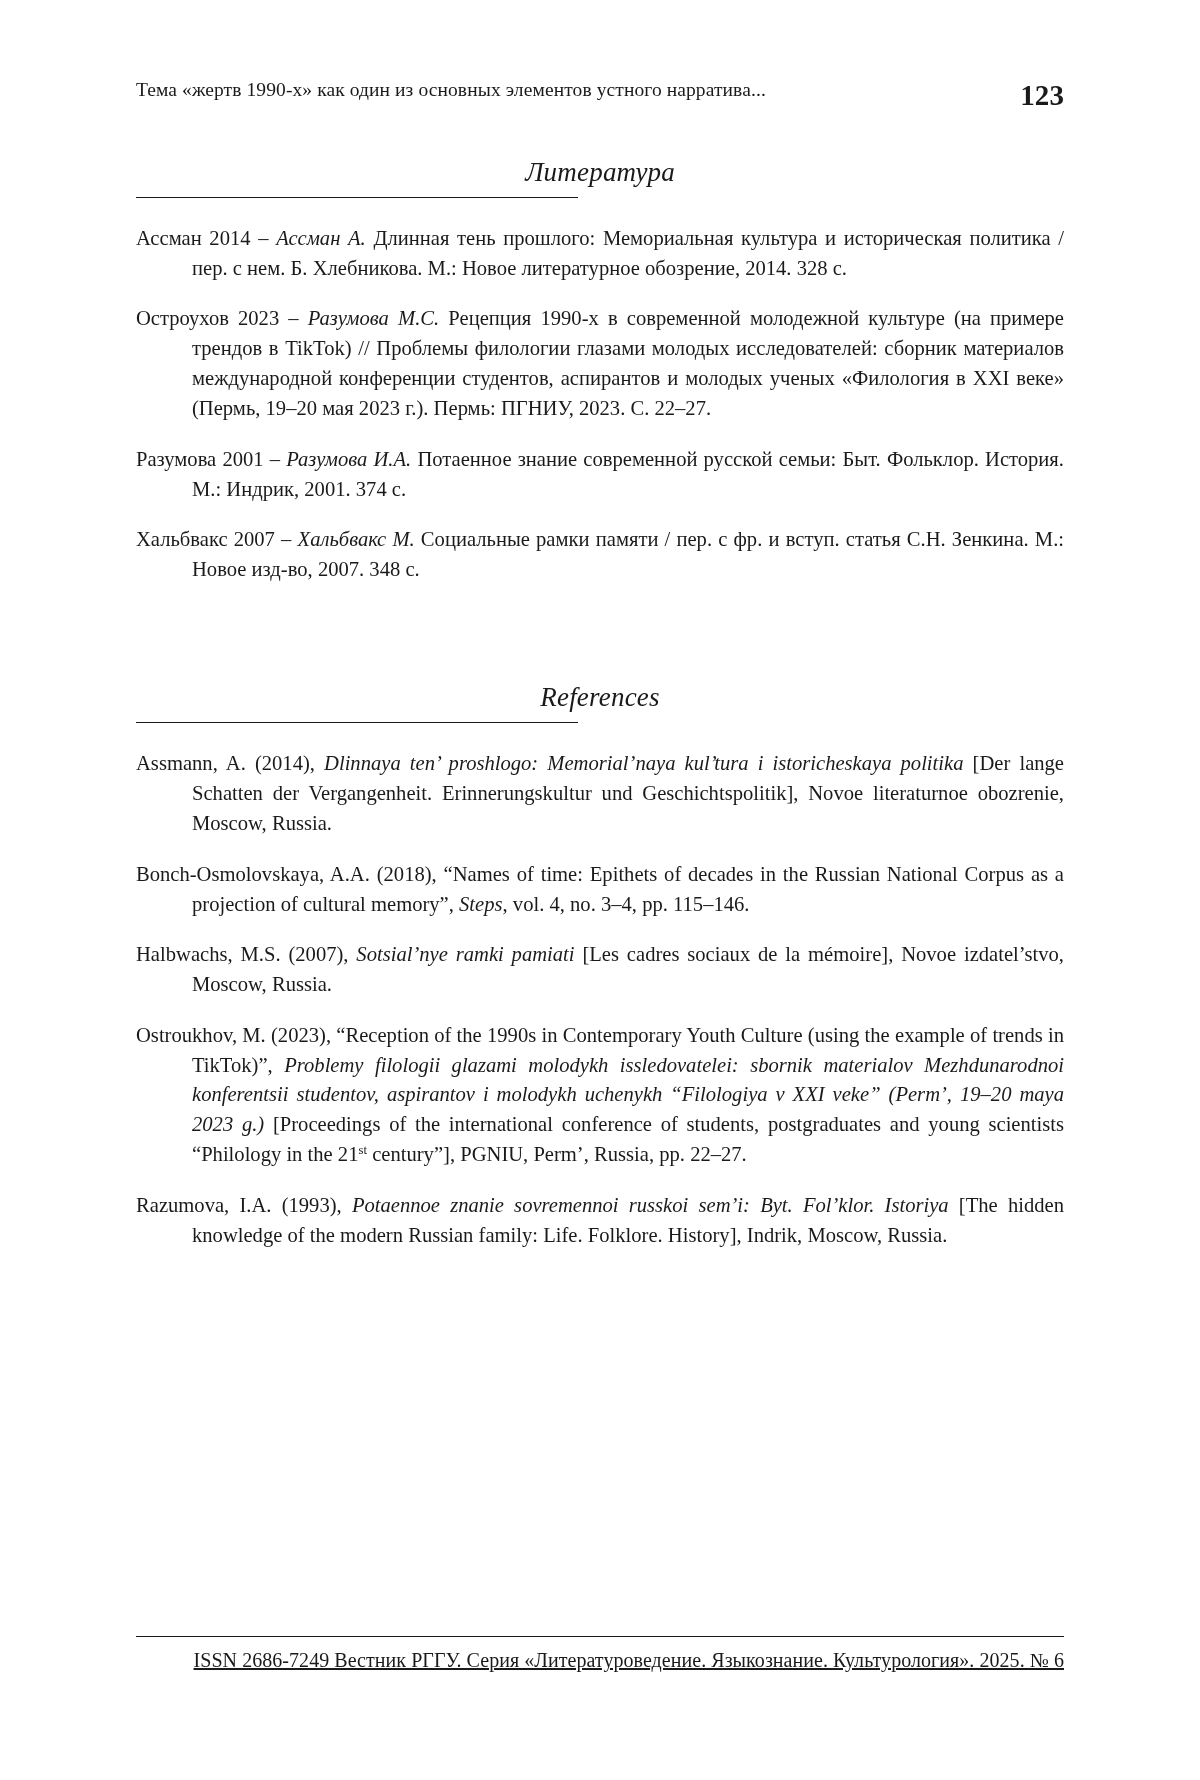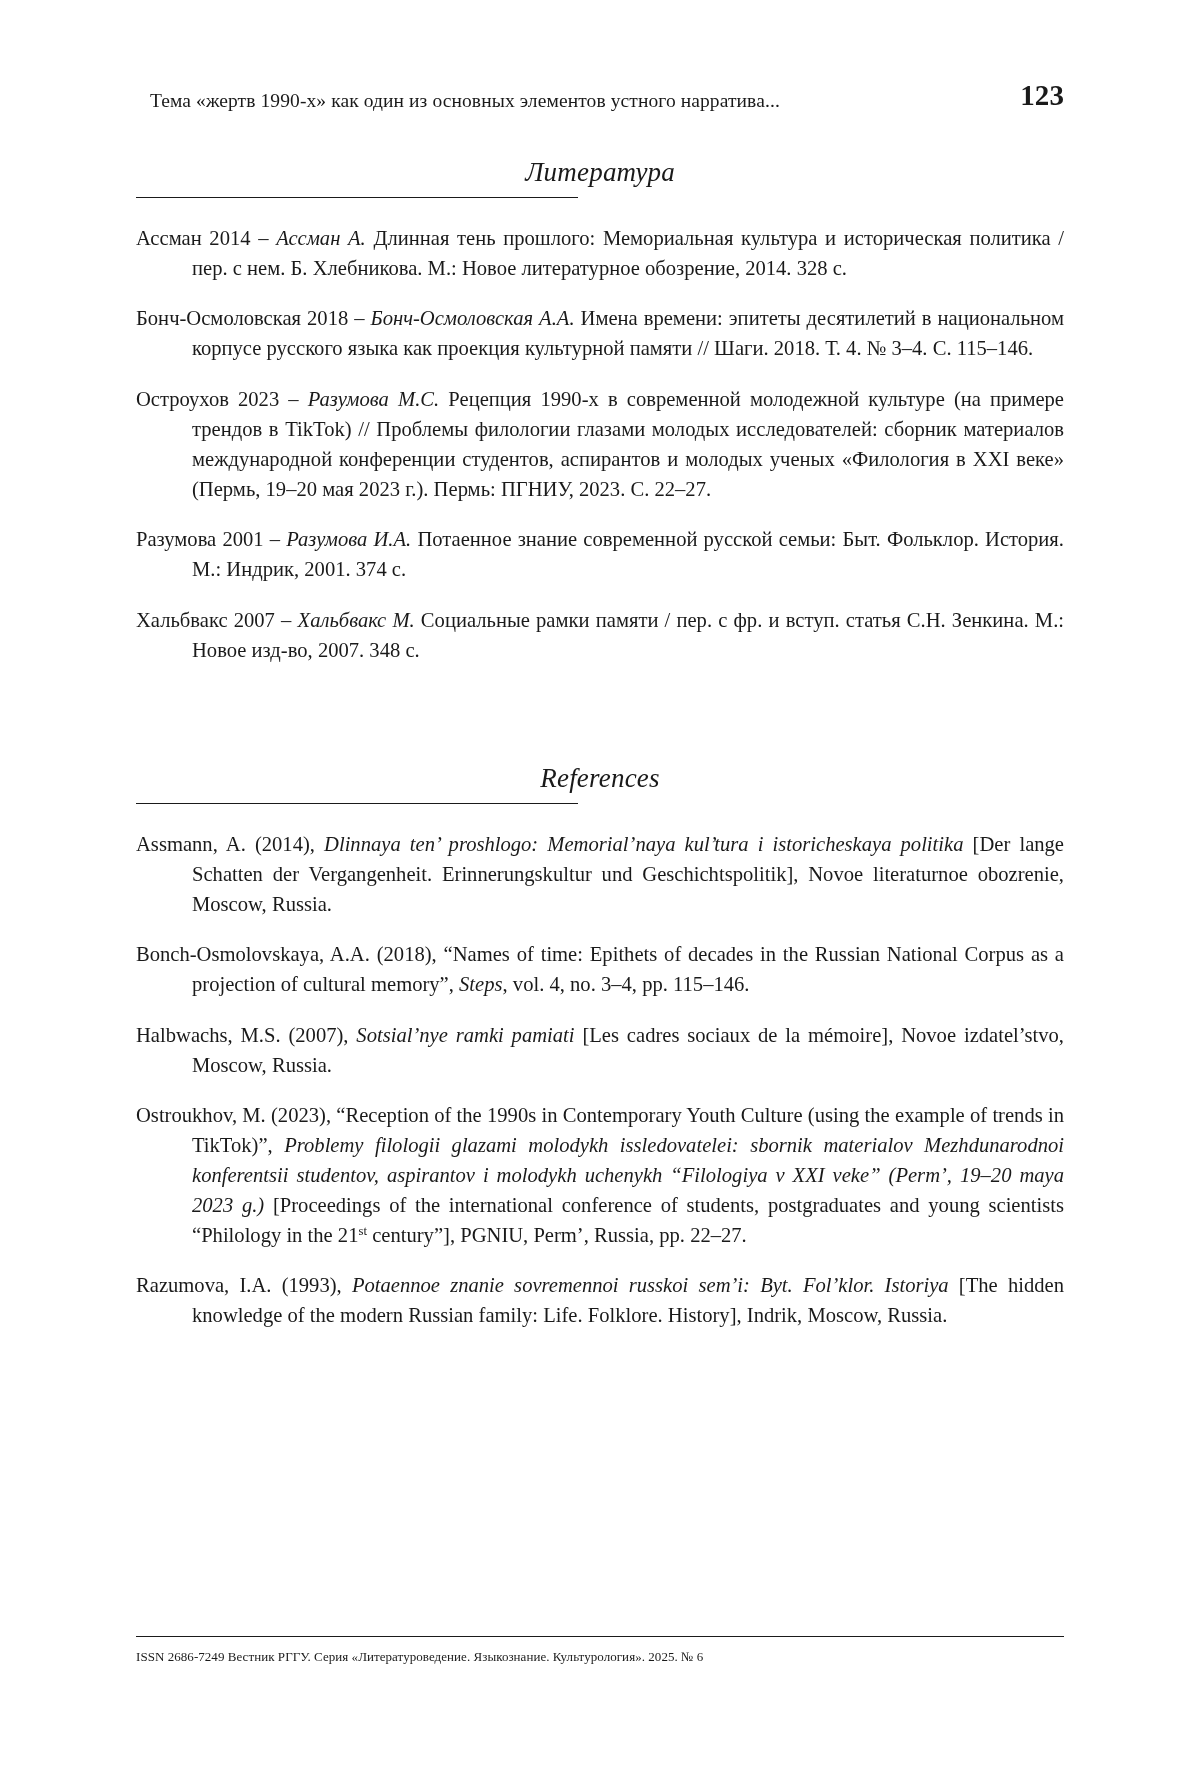--- a/index.html
+++ b/index.html
@@ -26,26 +26,25 @@
   .content {
     position: absolute;
     left: 136px;
     top: 78px;
     width: 928px;
   }
 
   
   .runhead {
     display: flex;
-    align-items: flex-end;
+    align-items: flex-start;
     justify-content: space-between;
     font-size: 19.5px;
     line-height: 1.2;
     letter-spacing: 0.1px;
-    margin-left: 14px;
   }
   .runhead-title {
     white-space: nowrap;
   }
   .runhead-page {
     font-size: 29px;
     font-weight: bold;
     padding-left: 18px;
   }
 
@@ -100,44 +99,44 @@
     top: 1636px;
     width: 928px;
   }
   .footer-rule {
     border: none;
     border-top: 1px solid #1a1a1a;
     width: 100%;
     margin: 0 0 12px 0;
   }
   .footer-text {
-    font-size: 13px;
-    text-align: left;
+    font-size: 20px;
+    text-align: right;
     letter-spacing: 0.05px;
     white-space: nowrap;
+    text-decoration: underline;
   }
 </style>
 </head>
 <body>
 
 <div class="page">
 
   <div class="content">
 
     <div class="runhead">
       <div class="runhead-title">Тема «жертв 1990-х» как один из основных элементов устного нарратива...</div>
       <div class="runhead-page">123</div>
     </div>
 
     <div class="sect-head">Литература</div>
     <hr class="sect-rule">
 
     <div class="biblist" id="lit-list">
         <p class="bibitem"><span>Ассман 2014 – </span><i>Ассман А.</i><span> Длинная тень прошлого: Мемориальная культура и историческая политика / пер. с нем. Б. Хлебникова. М.: Новое литературное обозрение, 2014. 328 с.</span></p>
-        <p class="bibitem"><span>Бонч-Осмоловская 2018 – </span><i>Бонч-Осмоловская А.А.</i><span> Имена времени: эпитеты десятилетий в национальном корпусе русского языка как проекция культурной памяти // Шаги. 2018. Т. 4. № 3–4. С. 115–146.</span></p>
         <p class="bibitem"><span>Остроухов 2023 – </span><i>Разумова М.С.</i><span> Рецепция 1990-х в современной молодежной культуре (на примере трендов в TikTok) // Проблемы филологии глазами молодых исследователей: сборник материалов международной конференции студентов, аспирантов и молодых ученых «Филология в XXI веке» (Пермь, 19–20 мая 2023 г.). Пермь: ПГНИУ, 2023. С. 22–27.</span></p>
         <p class="bibitem"><span>Разумова 2001 – </span><i>Разумова И.А.</i><span> Потаенное знание современной русской семьи: Быт. Фольклор. История. М.: Индрик, 2001. 374 с.</span></p>
         <p class="bibitem"><span>Хальбвакс 2007 – </span><i>Хальбвакс М.</i><span> Социальные рамки памяти / пер. с фр. и вступ. статья С.Н. Зенкина. М.: Новое изд-во, 2007. 348 с.</span></p>
       </div>
 
     <div class="gap-after-lit"></div>
 
     <div class="sect-head">References</div>
     <hr class="sect-rule">
 

